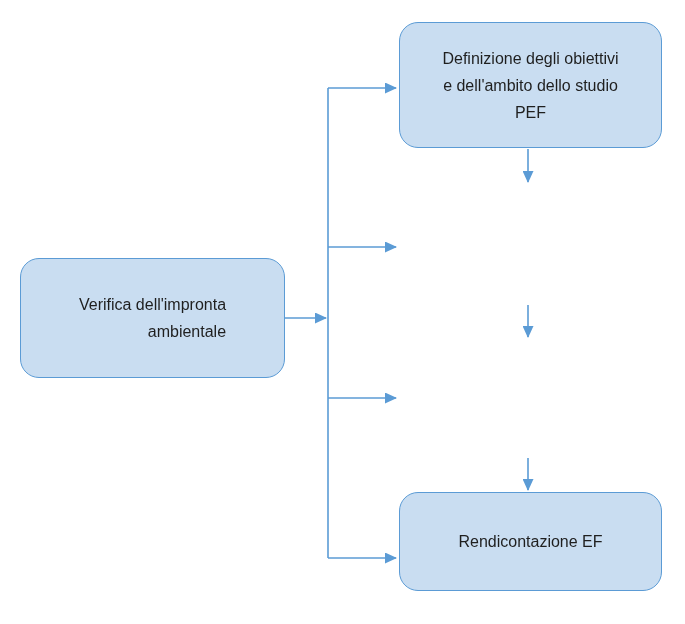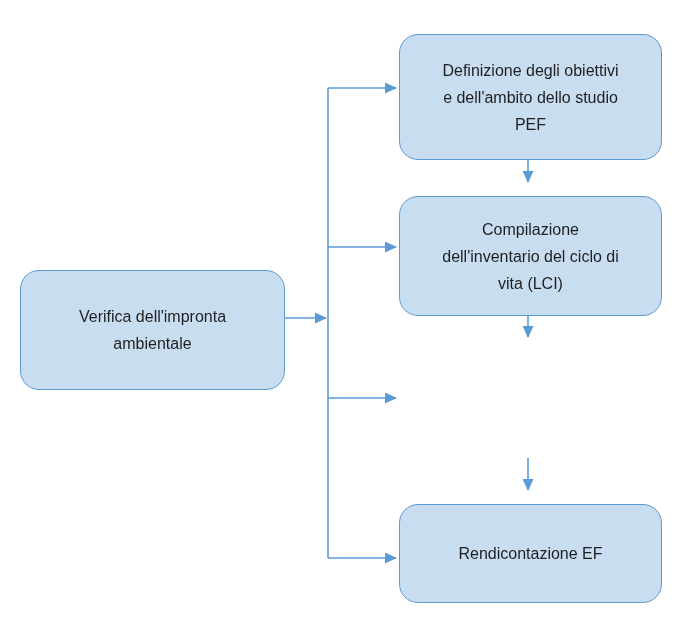--- a/index.html
+++ b/index.html
@@ -35,24 +35,23 @@
     background: var(--box-fill);
     border: 1.6px solid var(--box-border);
     border-radius: 19px;
     display: flex;
     align-items: center;
     justify-content: center;
     text-align: center;
     color: var(--text);
     font-size: 16px;
     line-height: 27px;
-    margin-top: 12px;
   }
   .node .label { white-space: pre-line; }
-  .node-source { left: 20px;  top: 258px; width: 265px; height: 120px; }
+  .node-source { left: 20px;  top: 258px; width: 265px; height: 120px; text-align: right; }
   .node-step-1 { left: 399px; top: 22px;  width: 263px; height: 126px; }
   .node-step-2 { left: 399px; top: 184px; width: 263px; height: 120px; }
   .node-step-3 { left: 399px; top: 339px; width: 263px; height: 118px; }
   .node-step-4 { left: 399px; top: 492px; width: 263px; height: 99px; }
 </style>
 </head>
 <body>
 
 <div class="canvas">
 
@@ -81,24 +80,19 @@
     <span class="label">Verifica dell'impronta
 ambientale</span>
   </div>
 
   <div class="node node-step-1">
     <span class="label">Definizione degli obiettivi
 e dell'ambito dello studio
 PEF</span>
   </div>
 
-  <div class="node node-step-2">
-    <span class="label">Compilazione
-dell'inventario del ciclo di
-vita (LCI)</span>
-  </div>
 
 
   <div class="node node-step-4">
     <span class="label">Rendicontazione EF</span>
   </div>
 
 </div>
 
 </body></html>

